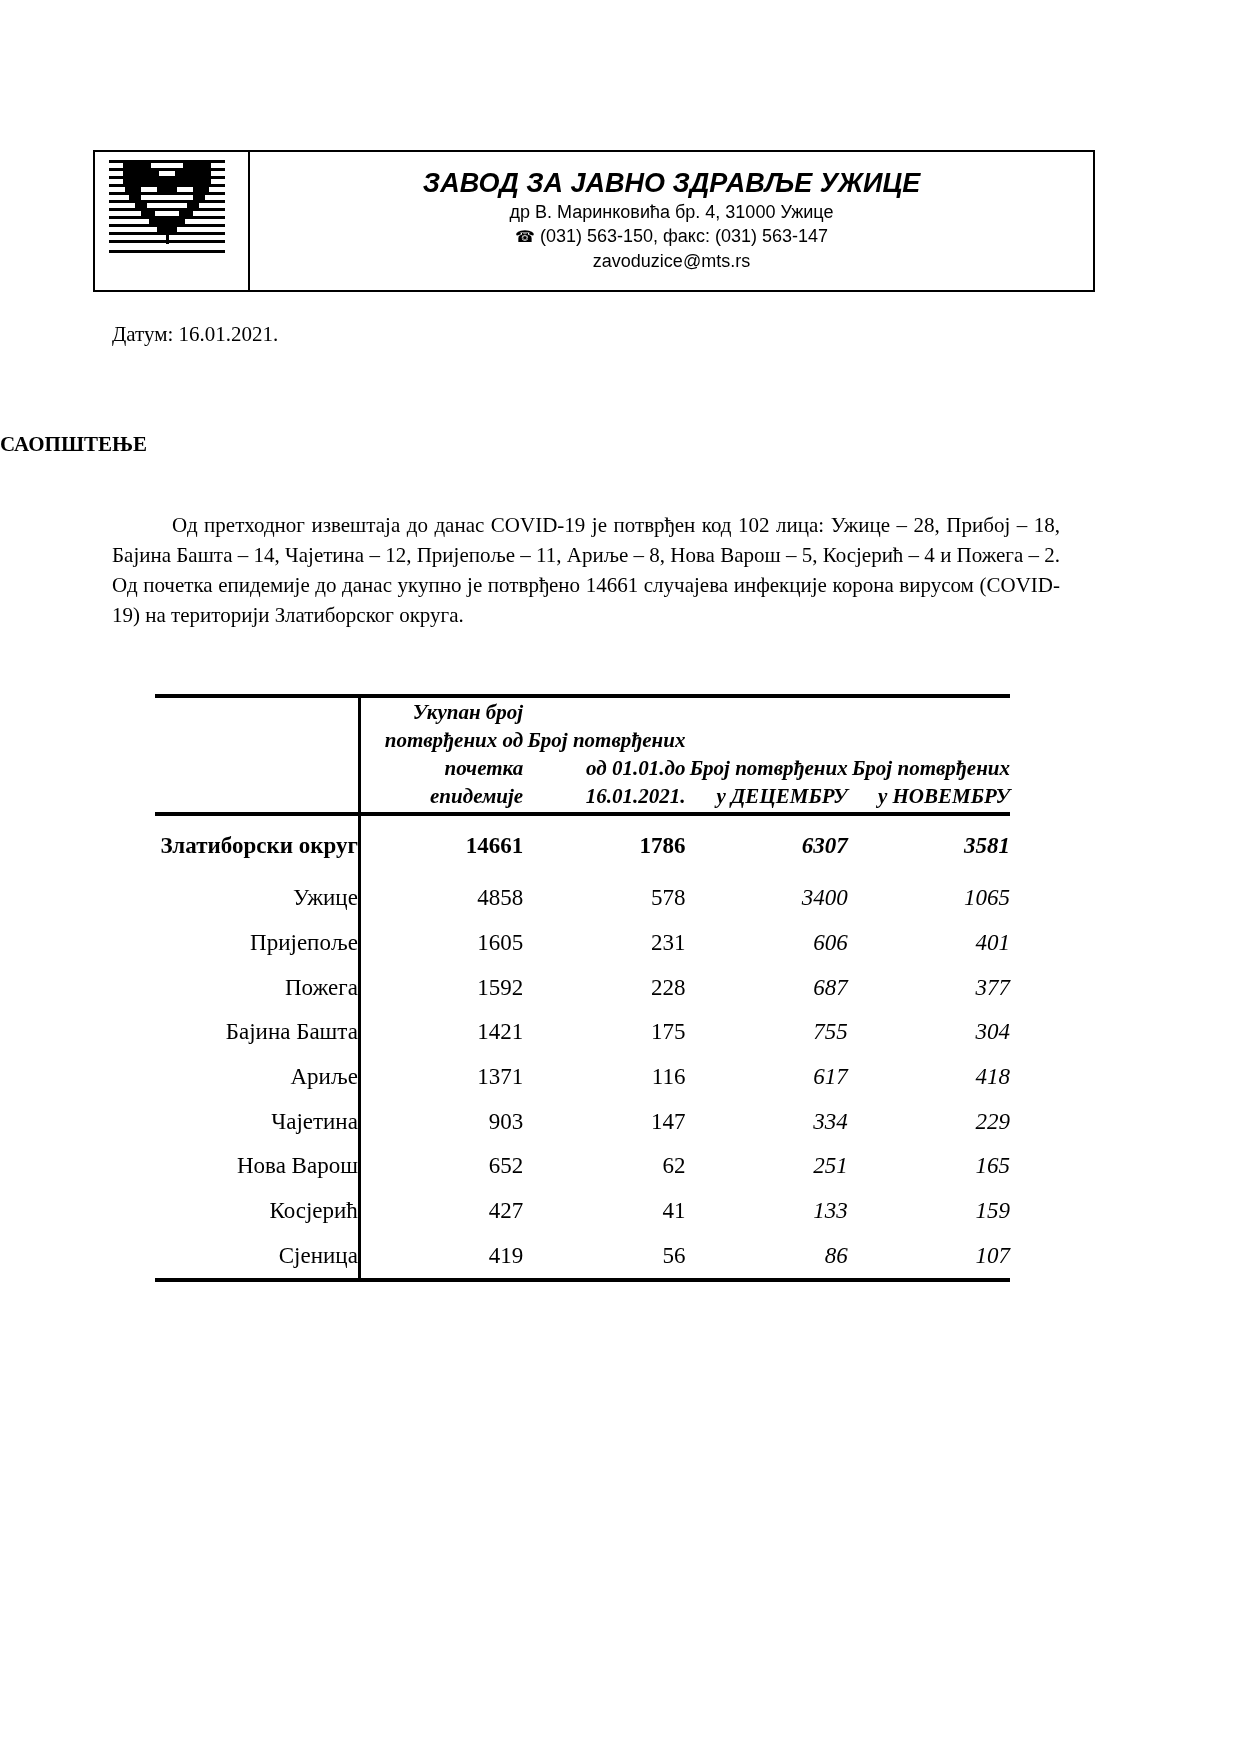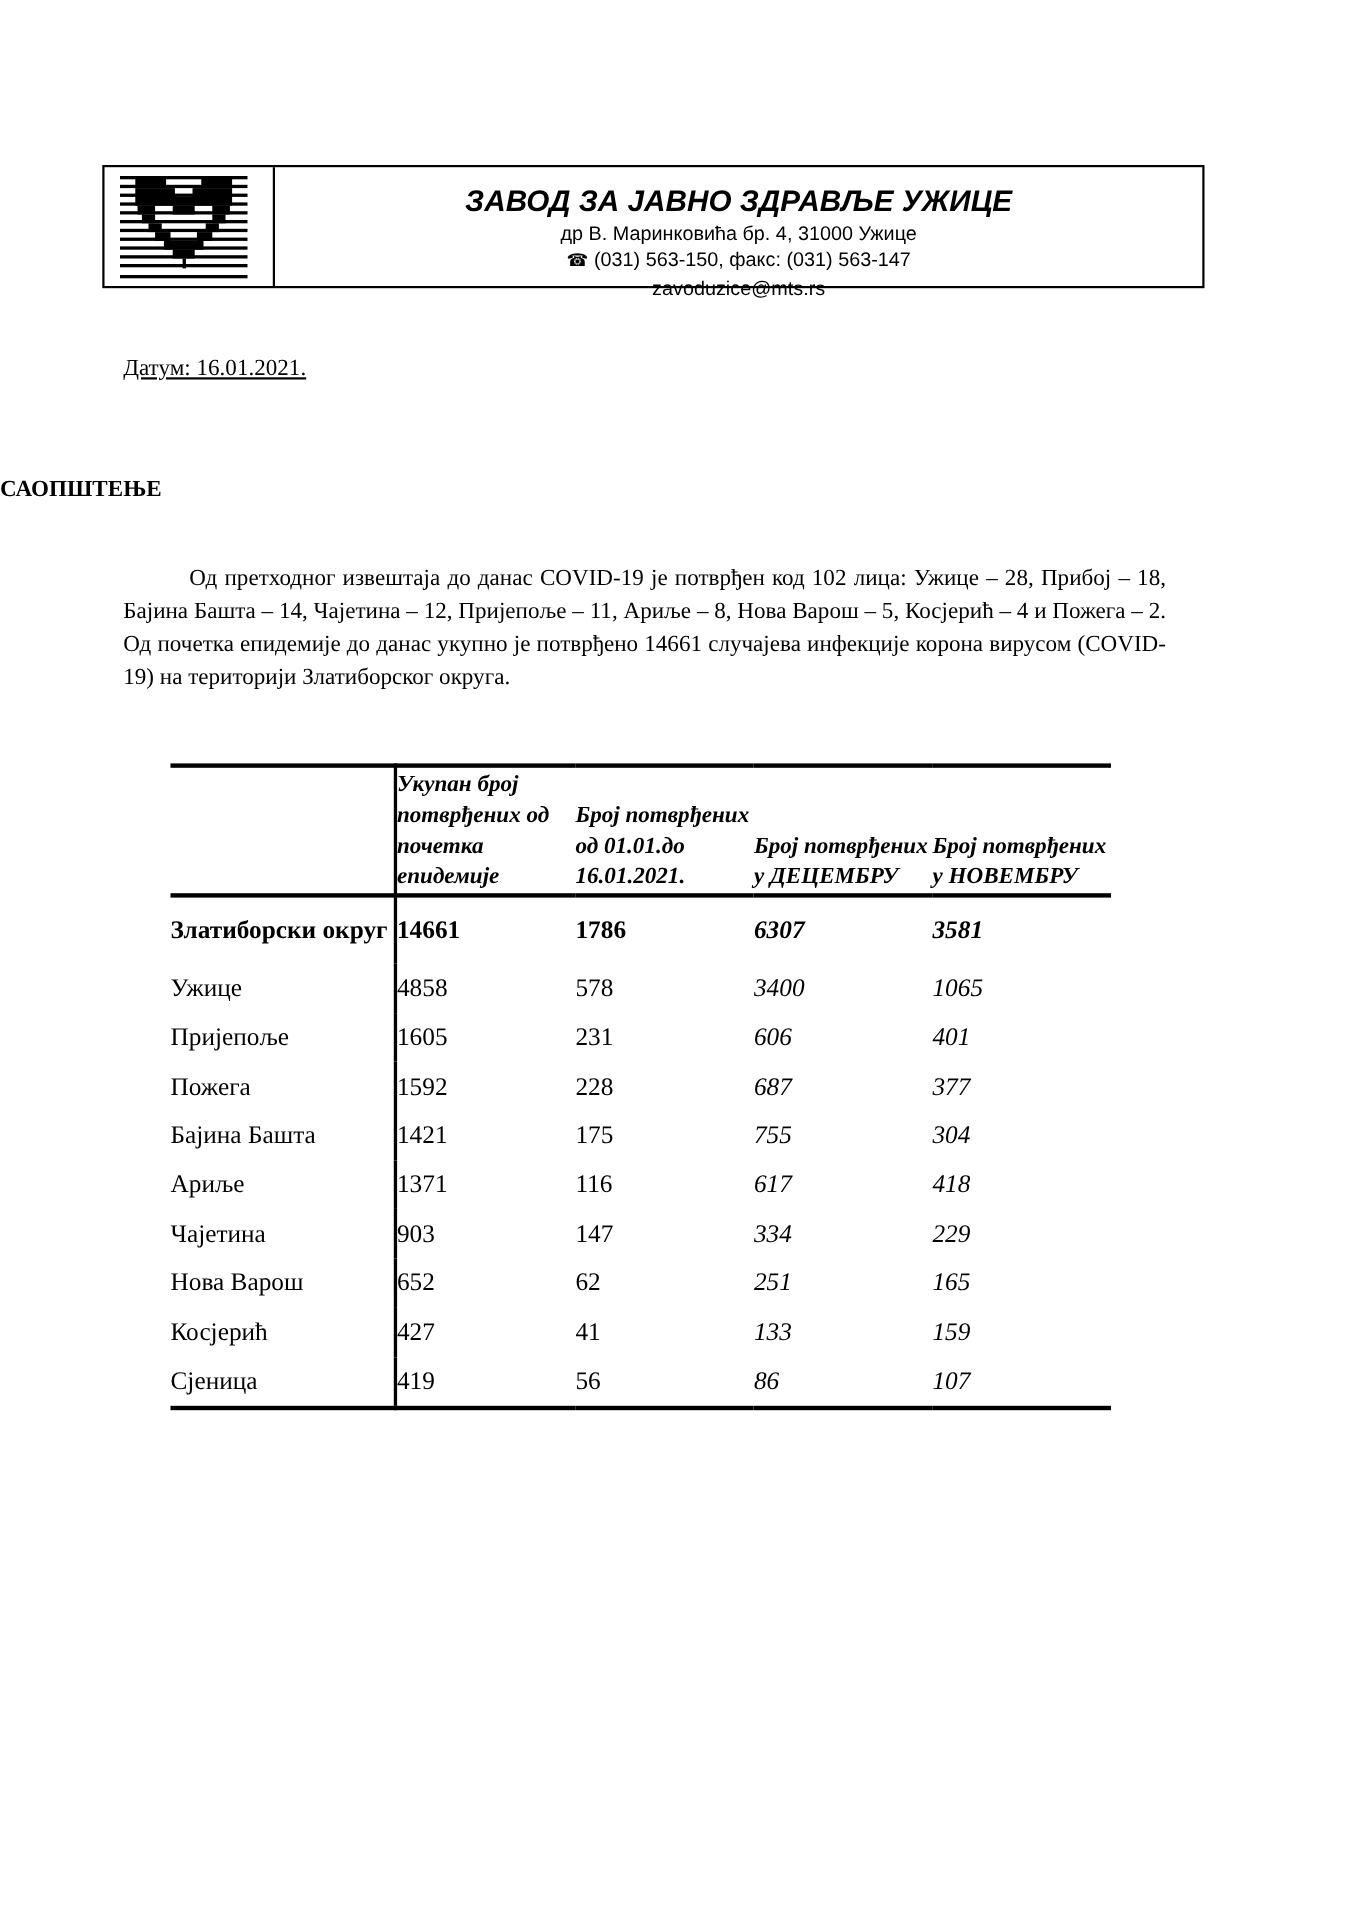--- a/index.html
+++ b/index.html
@@ -1,32 +1,32 @@
 <!DOCTYPE html>
 <html><head>
 <meta charset="utf-8">
 <style>
   html, body { margin: 0; padding: 0; background: #ffffff; }
   body { width: 1240px; height: 1754px; position: relative; overflow: hidden; color: #000; font-family: "Liberation Serif", serif; }
 
-  .letterhead { position: absolute; left: 93px; top: 150px; width: 1002px; height: 112px; border: 2px solid #000; box-sizing: border-box; display: flex; }
+  .letterhead { position: absolute; left: 93px; top: 150px; width: 1002px; height: 142px; border: 2px solid #000; box-sizing: border-box; display: flex; }
   .logo-cell { width: 155px; border-right: 2px solid #000; position: relative; box-sizing: border-box; }
   .logo-cell svg { position: absolute; left: 14px; top: 6px; }
   .info-cell { flex: 1; text-align: center; font-family: "Liberation Sans", sans-serif; padding-top: 14px; }
   .org-name { font-size: 27px; font-weight: bold; font-style: italic; letter-spacing: 0px; line-height: 34px; }
   .org-line { font-size: 18px; line-height: 24px; }
   .phone-icon { font-size: 16px; }
 
-  .date { position: absolute; left: 112px; top: 322px; font-size: 21px; text-decoration: underline; }
+  .date { position: absolute; left: 112px; top: 322px; font-size: 21px; }
   .doc-title { position: absolute; left: 0; width: 1177px; top: 432px; font-size: 21px; font-weight: bold; }
 
   .body-text { position: absolute; left: 112px; top: 510px; width: 948px; font-size: 21px; line-height: 30px; text-align: justify; text-indent: 60px; }
 
   .stats-table { position: absolute; left: 155px; top: 694px; width: 855px; border-collapse: collapse; }
-  .stats-table th, .stats-table td { text-align: left; padding: 0; }
+  .stats-table th, .stats-table td { text-align: right; padding: 0; }
   .stats-table thead tr { border-top: 4px solid #000; border-bottom: 4px solid #000; }
   .stats-table th { font-style: italic; font-weight: bold; font-size: 21px; line-height: 28px; height: 112px; vertical-align: bottom; padding-bottom: 2px; }
   .stats-table tbody tr:last-child { border-bottom: 4px solid #000; }
   .stats-table .name-col { width: 200px; border-right: 3px solid #000; }
   .stats-table td { font-size: 23px; height: 44.7px; }
   .stats-table tr.total td { font-weight: bold; height: 60px; line-height: 26px; }
   .stats-table td.it { font-style: italic; }
 </style>
 </head>
 <body>

